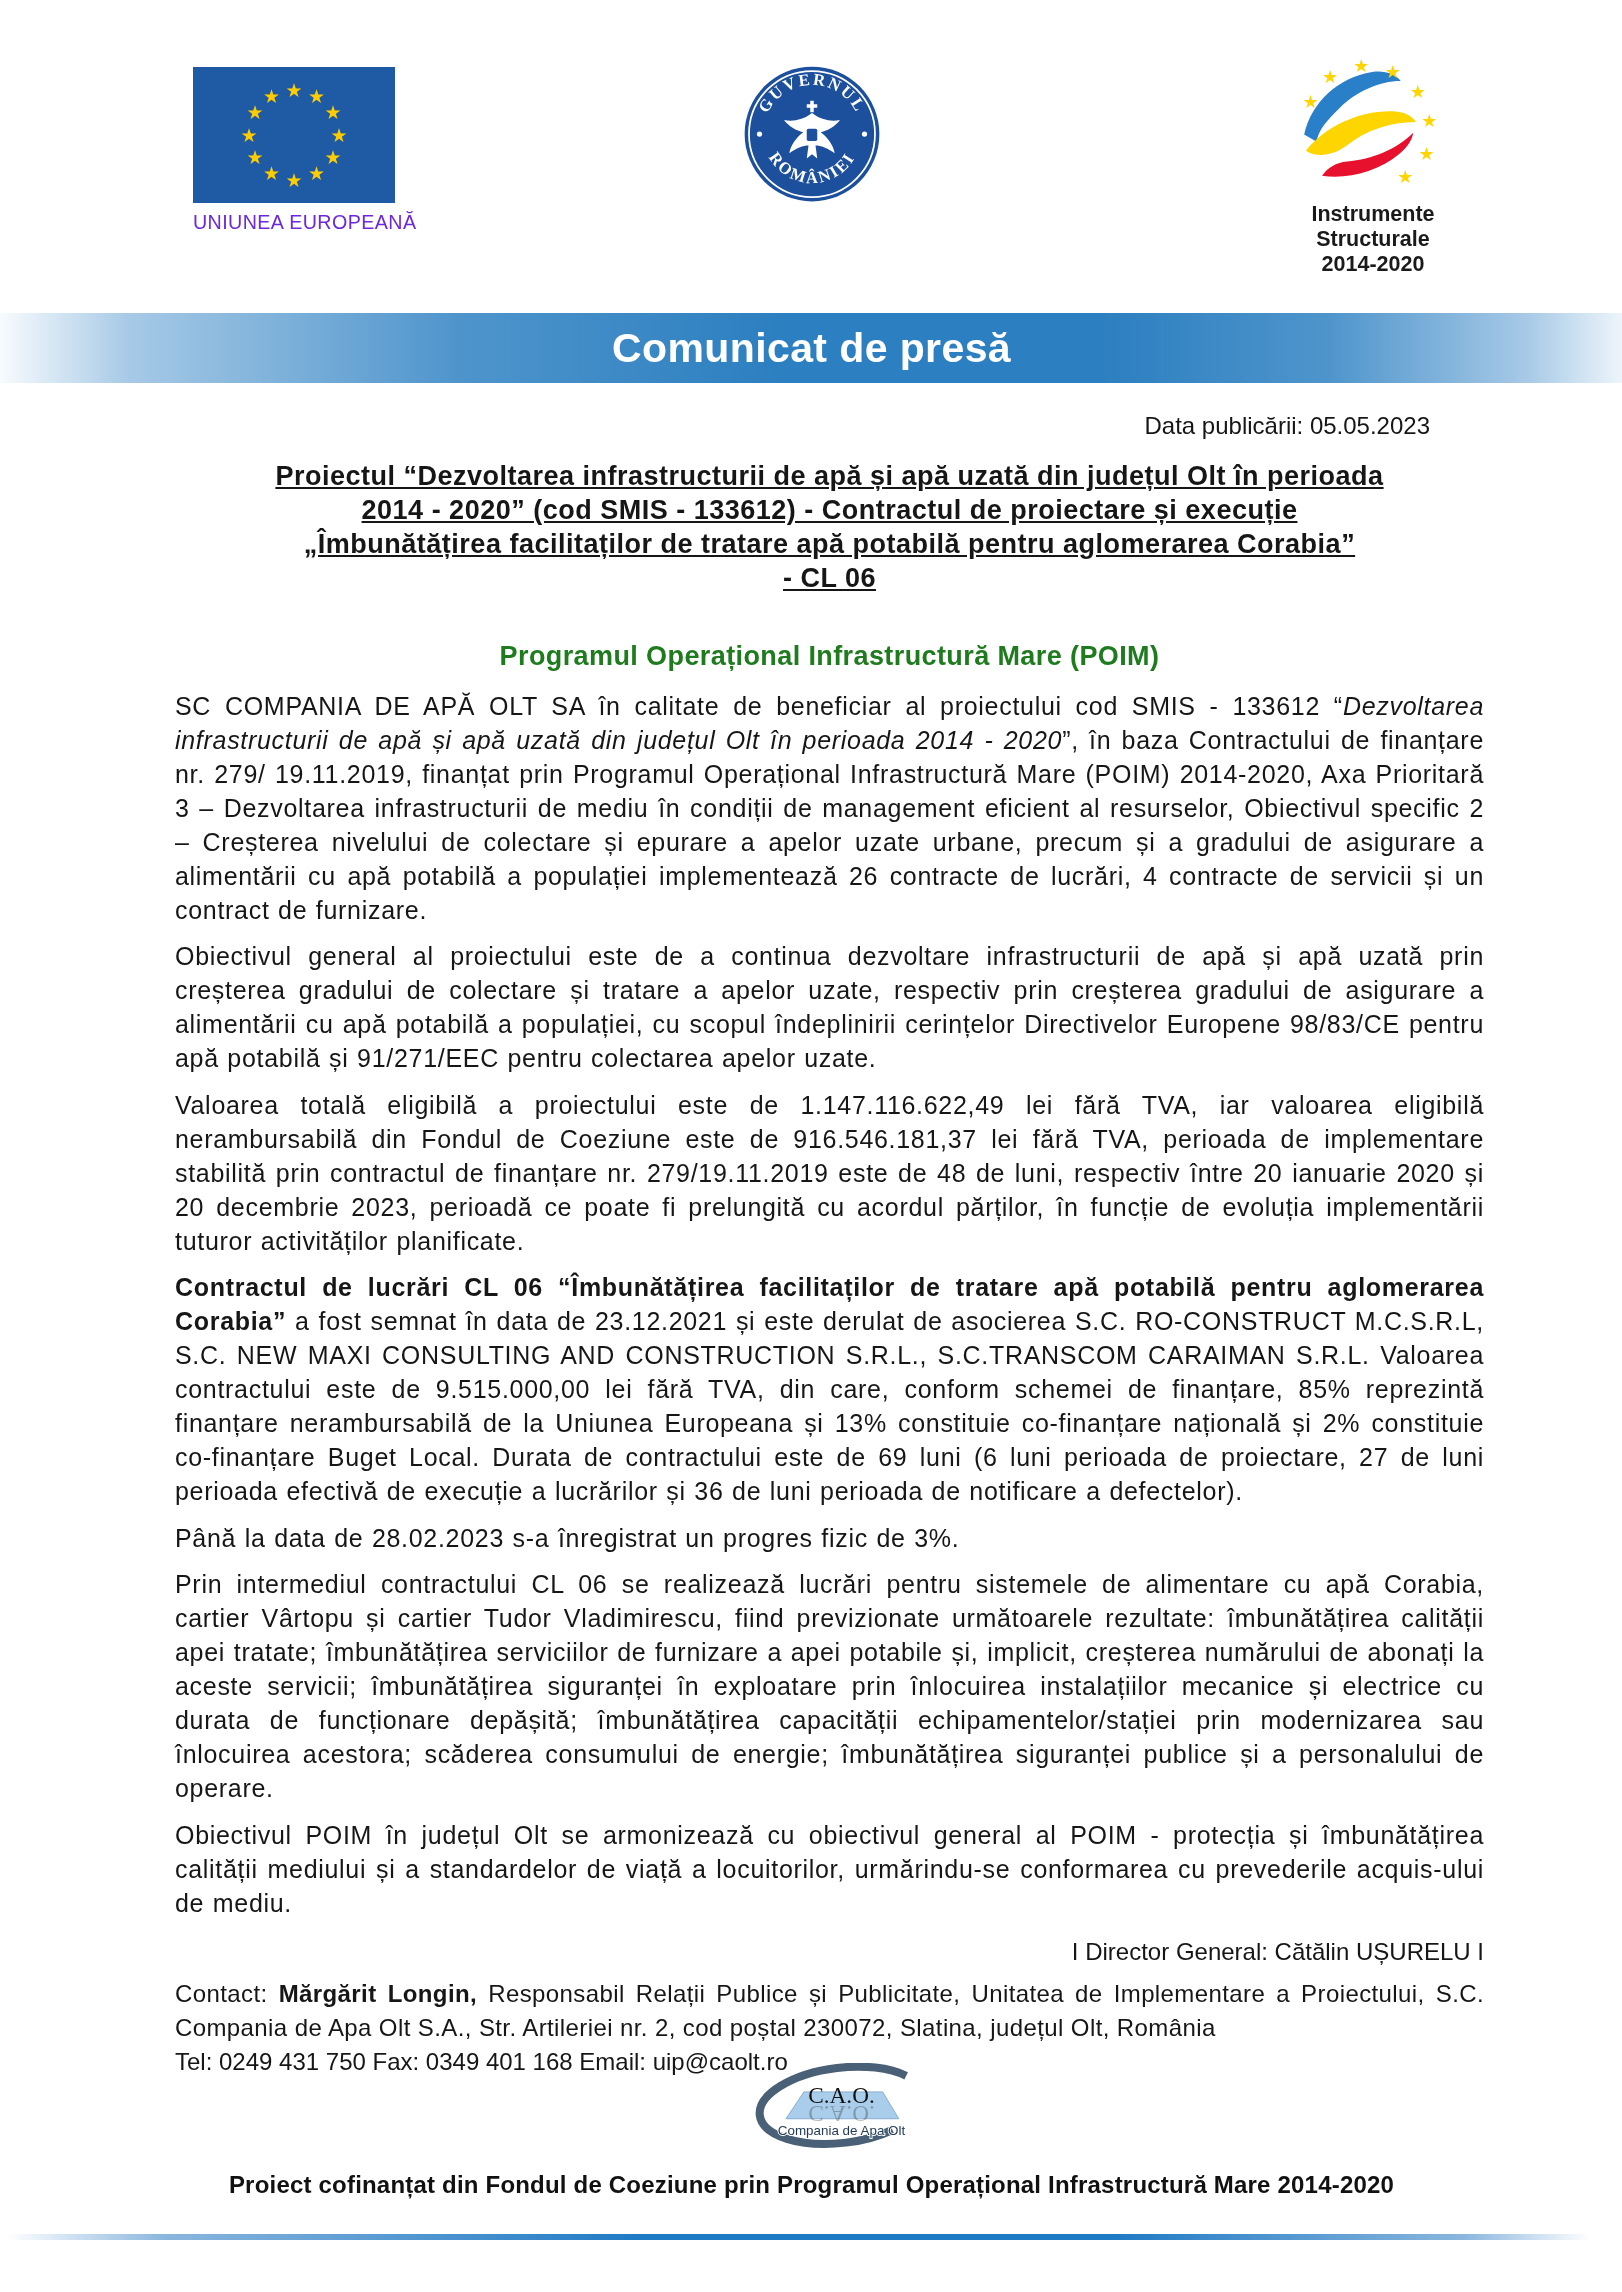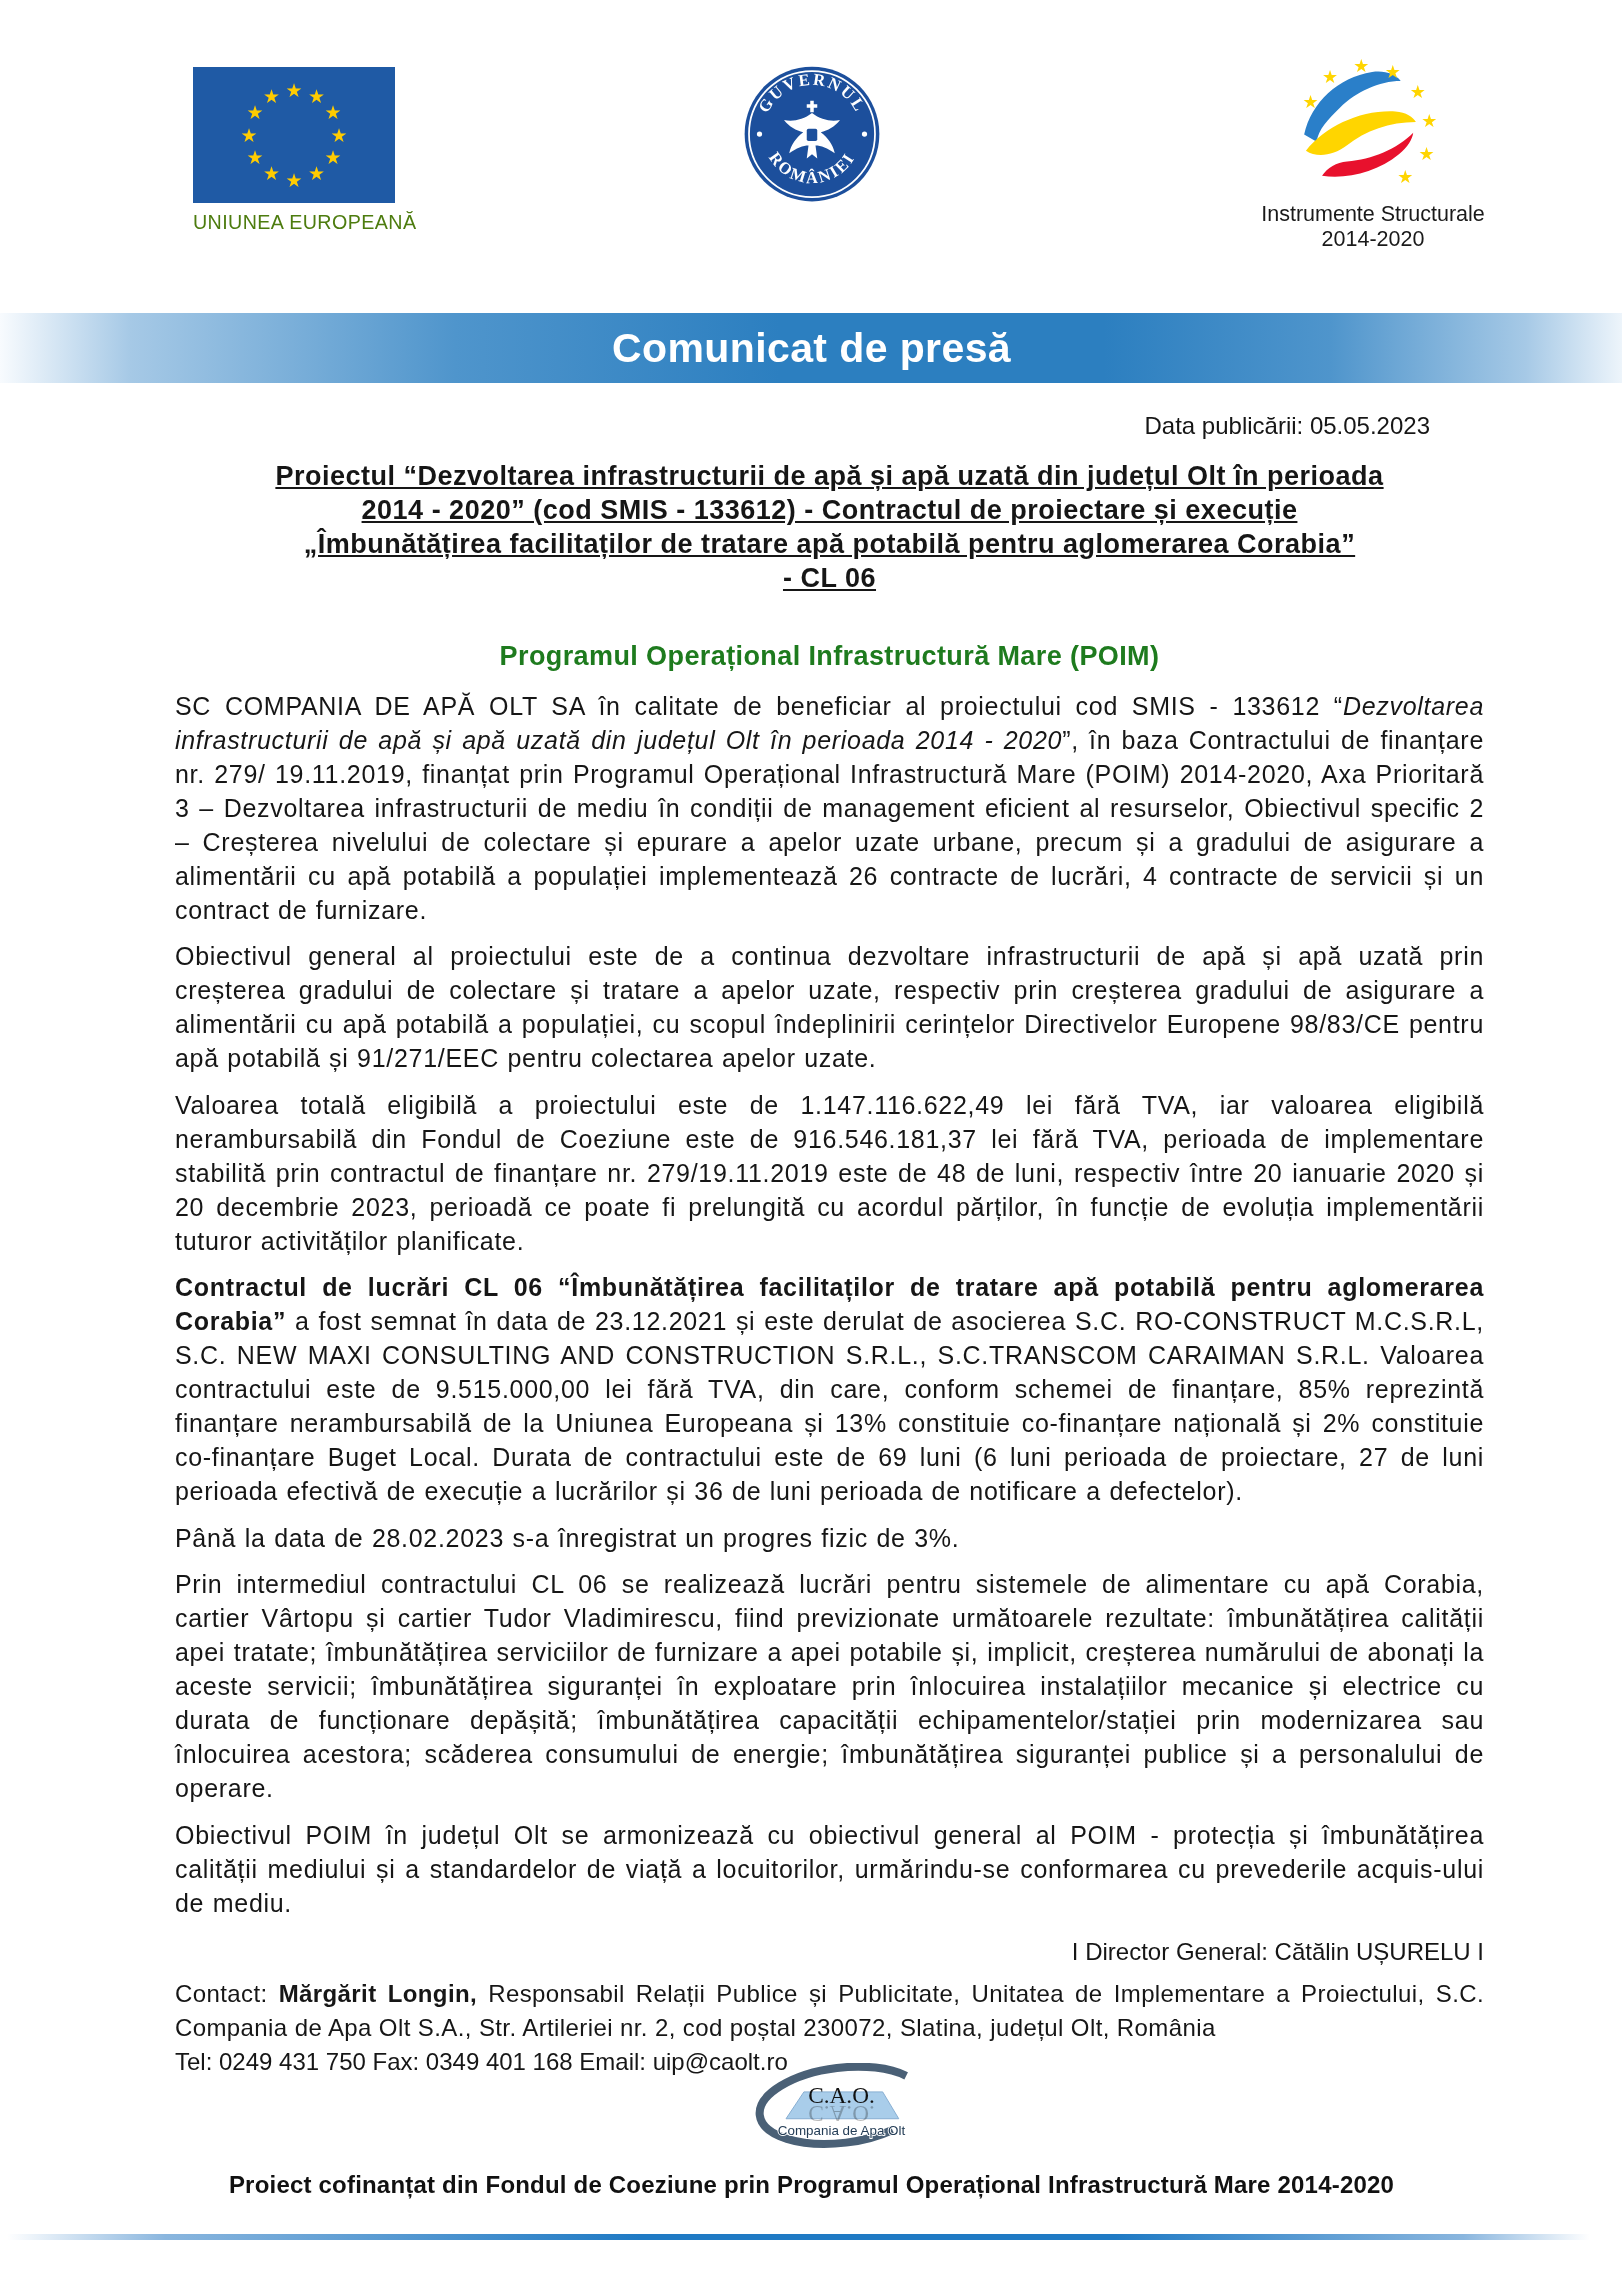--- a/index.html
+++ b/index.html
@@ -4,26 +4,26 @@
 <style>
   html,body{margin:0;padding:0;background:#fff;}
   .page{position:relative;width:1623px;height:2293px;background:#ffffff;overflow:hidden;
         font-family:"Liberation Sans",sans-serif;color:#161616;}
 
   
   .eu-logo{position:absolute;left:193px;top:67px;width:202px;}
   .eu-flag{position:relative;width:202px;height:136px;background:#1f5aa5;}
   .eu-stars{position:absolute;left:0;top:0;right:0;bottom:0;}
   .eu-star{position:absolute;left:50%;top:50%;font-size:19px;line-height:19px;color:#ffcc00;}
-  .eu-label{margin-top:8px;text-align:center;color:#4d7c0f;font-size:19.7px;letter-spacing:0.4px;white-space:nowrap;}
+  .eu-label{margin-top:8px;text-align:center;color:#6d28d9;font-size:19.7px;letter-spacing:0.4px;white-space:nowrap;}
 
   .gov-logo{position:absolute;left:742px;top:64px;width:140px;height:140px;}
 
   .is-logo{position:absolute;left:1261px;top:47px;width:224px;text-align:center;}
-  .is-label{font-size:21.5px;font-weight:normal;line-height:25px;color:#1a1a1a;}
+  .is-label{font-size:21.5px;font-weight:bold;line-height:25px;color:#1a1a1a;}
 
   
   .banner{position:absolute;left:0;top:313px;width:1623px;height:70px;display:flex;align-items:center;justify-content:center;
           background:linear-gradient(to right,#f8fbfe 0%,#a6c9e6 8%,#4f95cc 28%,#2c7fc0 48%,#2c7fc0 68%,#4f95cc 82%,#a6c9e6 94%,#eef5fb 100%);}
   .banner-title{color:#ffffff;font-size:41px;font-weight:bold;letter-spacing:0.4px;}
 
   
   .content{position:absolute;left:175px;top:412px;width:1309px;}
   .date-line{text-align:right;padding-right:54px;font-size:24px;line-height:27px;margin:0 0 19.7px 0;}
   .doc-title{text-align:center;font-weight:bold;font-size:27px;line-height:34px;letter-spacing:0.5px;text-decoration:underline;}

